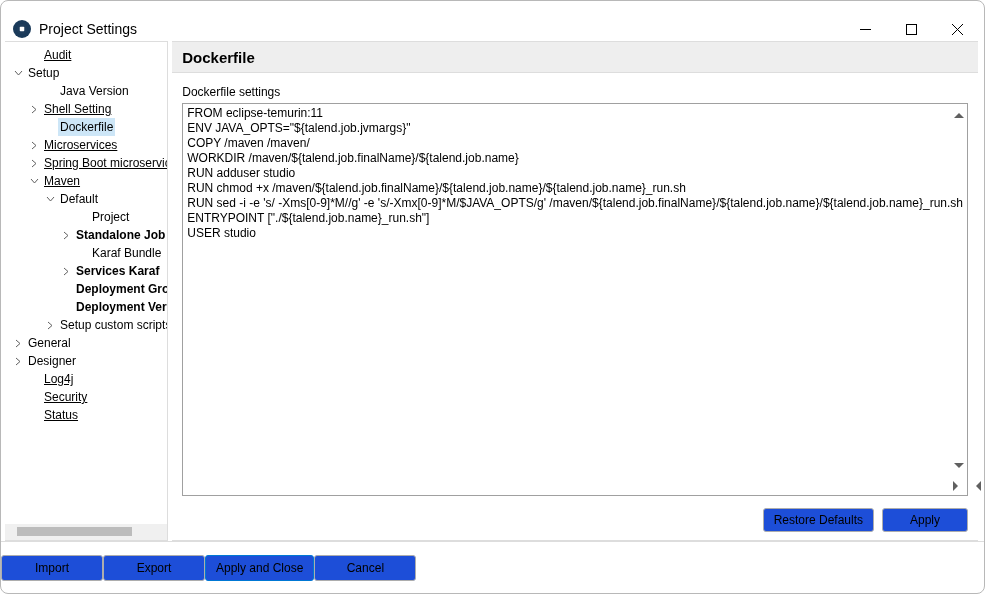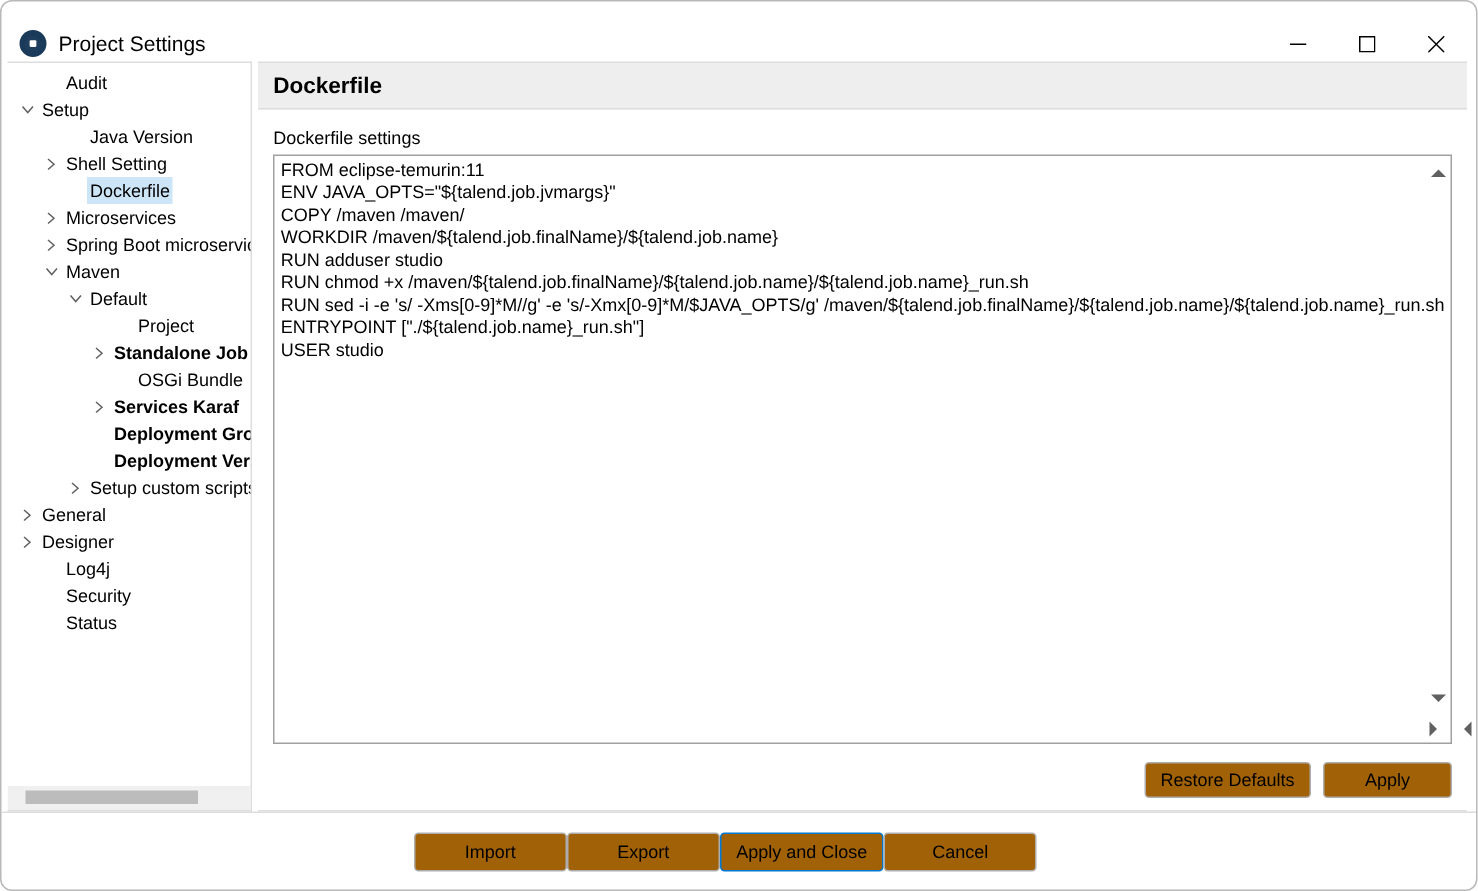--- a/index.html
+++ b/index.html
@@ -16,21 +16,21 @@
 
     .body-split { display: flex; height: calc(100% - 40px - 52px); }
     .sidebar { width: 200px; border: 1px solid #ddd; border-left: none; margin: 0 4px 0 4px; position: relative; overflow: hidden; display:flex; flex-direction:column;}
     .tree { flex:1; padding: 4px 0 0 0; overflow: hidden; }
     .tree-row { display: flex; align-items: center; height: 18px; line-height: 18px; padding: 0 4px; white-space: nowrap; cursor: default; user-select: none; }
     .expander { width: 14px; height: 14px; display: flex; align-items: center; justify-content: center; margin-right: 1px; flex-shrink:0;}
     .expander svg { width: 9px; height: 9px; stroke: #606060; stroke-width: 1; fill: none; }
     .tree-row.selected .label { background: #cde6f7; }
     .tree-row .label { padding: 0 2px; }
     .ind-0 { padding-left: 6px; }
-    .ind-1 { padding-left: 22px; }
+    .ind-1 { padding-left: 22px; text-decoration: underline; }
     .ind-2 { padding-left: 38px; }
     .ind-3 { padding-left: 54px; font-weight: bold; }
     .ind-4 { padding-left: 70px; }
     .sidebar-hscroll { height: 16px; background: #f0f0f0; position: relative; margin-top:auto;}
     .sidebar-hscroll .thumb { position: absolute; left:12px; top:3px; width: 115px; height: 9px; background: #bcbcbc; border-radius: 0; }
 
     .content { flex: 1; display: flex; flex-direction: column; margin-right: 6px; border: 1px solid #ddd; border-right:none; border-left:none;}
     .content-header { background: #eeeeee; padding: 7px 10px 6px 10px; font-size: 15px; font-weight: bold; border-bottom: 1px solid #ddd; }
     .settings-label { padding: 12px 10px 4px 10px; font-size: 12px; }
     .editor-wrap { margin: 0 10px 6px 10px; border: 1px solid #a0a0a0; position: relative; height: 400px; display:flex; }
@@ -38,23 +38,23 @@
     .editor-vscroll { position:absolute; right:0; top:0; bottom:18px; width:18px; }
     .editor-vscroll::before { content:""; position:absolute; right:3px; top:4px; border:5px solid transparent; border-bottom-color:#606060; }
     .editor-vscroll::after { content:""; position:absolute; right:3px; bottom:4px; border:5px solid transparent; border-top-color:#606060; }
     .editor-hscroll { height: 17px; background: #f0f0f0; position: relative; margin-top:auto;}
     .editor-hscroll .thumb { position:absolute; left:22px; top:4px; height:9px; width: 650px; background:#bcbcbc;}
     .editor-hscroll .arrow-l, .editor-hscroll .arrow-r { position:absolute; top:3px; width:0;height:0;border:5px solid transparent;}
     .editor-hscroll .arrow-l { left:4px; border-right-color:#606060;}
     .editor-hscroll .arrow-r { right:4px; border-left-color:#606060;}
 
     .content-buttons { display: flex; justify-content: flex-end; gap: 8px; padding: 6px 10px 8px 10px; }
-    .bottom-bar { position: absolute; bottom: 0; left: 0; right: 0; height: 52px; border-top: 1px solid #ddd; display: flex; justify-content: center; align-items: center; gap: 0; padding: 0 18px 0 0; }
-
-    button { font-family: inherit; font-size: 12px; background: #a16207; border: 1px solid #adadad; border-radius: 3px; height: 24px; padding: 0 10px; min-width: 86px; cursor: default; }
+    .bottom-bar { position: absolute; bottom: 0; left: 0; right: 0; height: 52px; border-top: 1px solid #ddd; display: flex; justify-content: flex-start; align-items: center; gap: 0; padding: 0 18px 0 0; }
+
+    button { font-family: inherit; font-size: 12px; background: #1d4ed8; border: 1px solid #adadad; border-radius: 3px; height: 24px; padding: 0 10px; min-width: 86px; cursor: default; }
     button.primary { border: 1px solid #0078d4; }
     .bottom-bar button { min-width: 102px; height: 26px;}
     .nowrap-clip { overflow:hidden; text-overflow: clip; }
   </style>
 </head>
 <body>
 
 <div class="titlebar">
   <span class="app-icon">
     <svg viewBox="0 0 16 16">
@@ -153,21 +153,21 @@
         <div class="tree-row ind-3 nowrap-clip">
           <span class="expander">
             <svg viewBox="0 0 9 9">
               <path d="M2 1 L6 4.5 L2 8"></path>
             </svg>
           </span>
           <span class="label">Standalone Job</span>
         </div>
         <div class="tree-row ind-4 nowrap-clip">
           <span class="expander"></span>
-          <span class="label">OSGi Bundle</span>
+          <span class="label">Karaf Bundle</span>
         </div>
         <div class="tree-row ind-3 nowrap-clip">
           <span class="expander">
             <svg viewBox="0 0 9 9">
               <path d="M2 1 L6 4.5 L2 8"></path>
             </svg>
           </span>
           <span class="label">Services Karaf</span>
         </div>
         <div class="tree-row ind-3 nowrap-clip">

